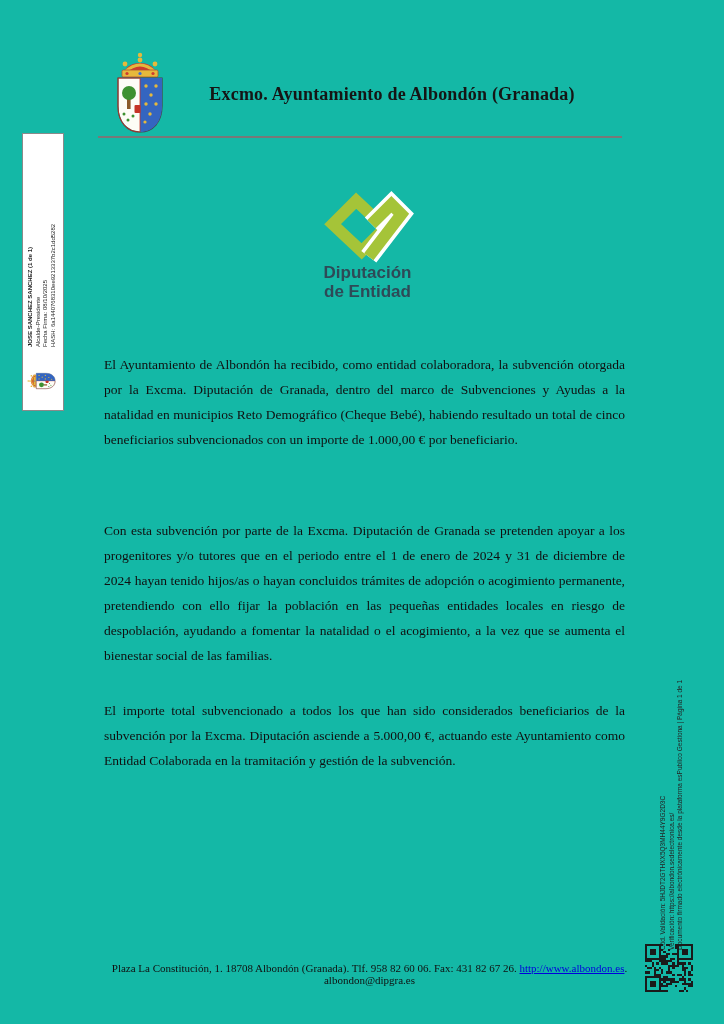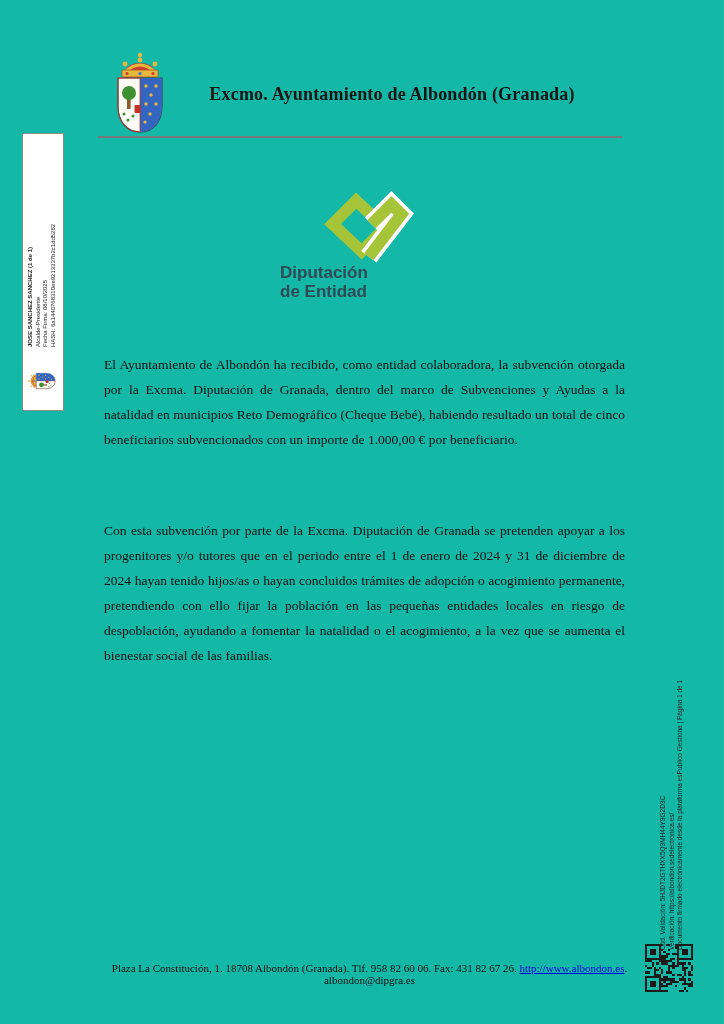--- a/index.html
+++ b/index.html
@@ -21,21 +21,21 @@
     transform:rotate(-90deg);transform-origin:0 0;
     font-family:"Liberation Sans", sans-serif;font-size:6px;line-height:7.5px;color:#222;
     white-space:nowrap;
   }
   .sig-text .b{font-weight:bold;}
   .sig-coa{position:absolute;left:27px;top:366px;width:30px;height:30px;}
   .sig-coa svg{transform:rotate(-90deg);}
   
   .dip-mark{position:absolute;left:320px;top:184px;width:94px;height:76px;}
   .dip-name{
-    position:absolute;left:280px;top:263px;width:175px;text-align:left;
+    position:absolute;left:280px;top:263px;width:175px;text-align:center;
     font-family:"Liberation Sans", sans-serif;font-weight:bold;font-size:17px;line-height:19px;
   }
   
   .para{
     position:absolute;left:104px;width:521px;
     font-size:13.5px;line-height:25px;text-align:justify;color:#101010;margin-top:12px;
   }
   .p1{top:340px;} .p2{top:506px;} .p3{top:686px;}
   
   .validation{
@@ -121,20 +121,21 @@
       <path d="M57 44 L79 22 L90 33 L54 80" fill="none" stroke="#a5c438" stroke-width="13"></path>
     </svg>
   </div>
   <div class="dip-name" style="color:#2e4a57">
     <div>Diputación</div>
     <div>de Entidad</div>
   </div>
 
   <div class="para p1">El Ayuntamiento de Albondón ha recibido, como entidad colaboradora, la subvención otorgada por la Excma. Diputación de Granada, dentro del marco de Subvenciones y Ayudas a la natalidad en municipios Reto Demográfico (Cheque Bebé), habiendo resultado un total de cinco beneficiarios subvencionados con un importe de 1.000,00 € por beneficiario.</div>
   <div class="para p2">Con esta subvención por parte de la Excma. Diputación de Granada se pretenden apoyar a los progenitores y/o tutores que en el periodo entre el 1 de enero de 2024 y 31 de diciembre de 2024 hayan tenido hijos/as o hayan concluidos trámites de adopción o acogimiento permanente, pretendiendo con ello fijar la población en las pequeñas entidades locales en riesgo de despoblación, ayudando a fomentar la natalidad o el acogimiento, a la vez que se aumenta el bienestar social de las familias.</div>
+  <div class="para p3">El importe total subvencionado a todos los que han sido considerados beneficiarios de la subvención por la Excma. Diputación asciende a 5.000,00 €, actuando este Ayuntamiento como Entidad Colaborada en la tramitación y gestión de la subvención.</div>
 
   <div class="validation">
     <div>Cód. Validación: 5HJDT2GTHXX5Q3MH44Y9G2D3C</div>
     <div>Verificación: https://albondon.sedelectronica.es/</div>
     <div>Documento firmado electrónicamente desde la plataforma esPublico Gestiona | Página 1 de 1</div>
   </div>
 
   <div class="footer">
     <span>Plaza La Constitución, 1. 18708 Albondón (Granada). Tlf. 958 82 60 06.  Fax: 431 82 67 26. </span><a href="#">http://www.albondon.es</a><span>. albondon@dipgra.es</span>
   </div>

